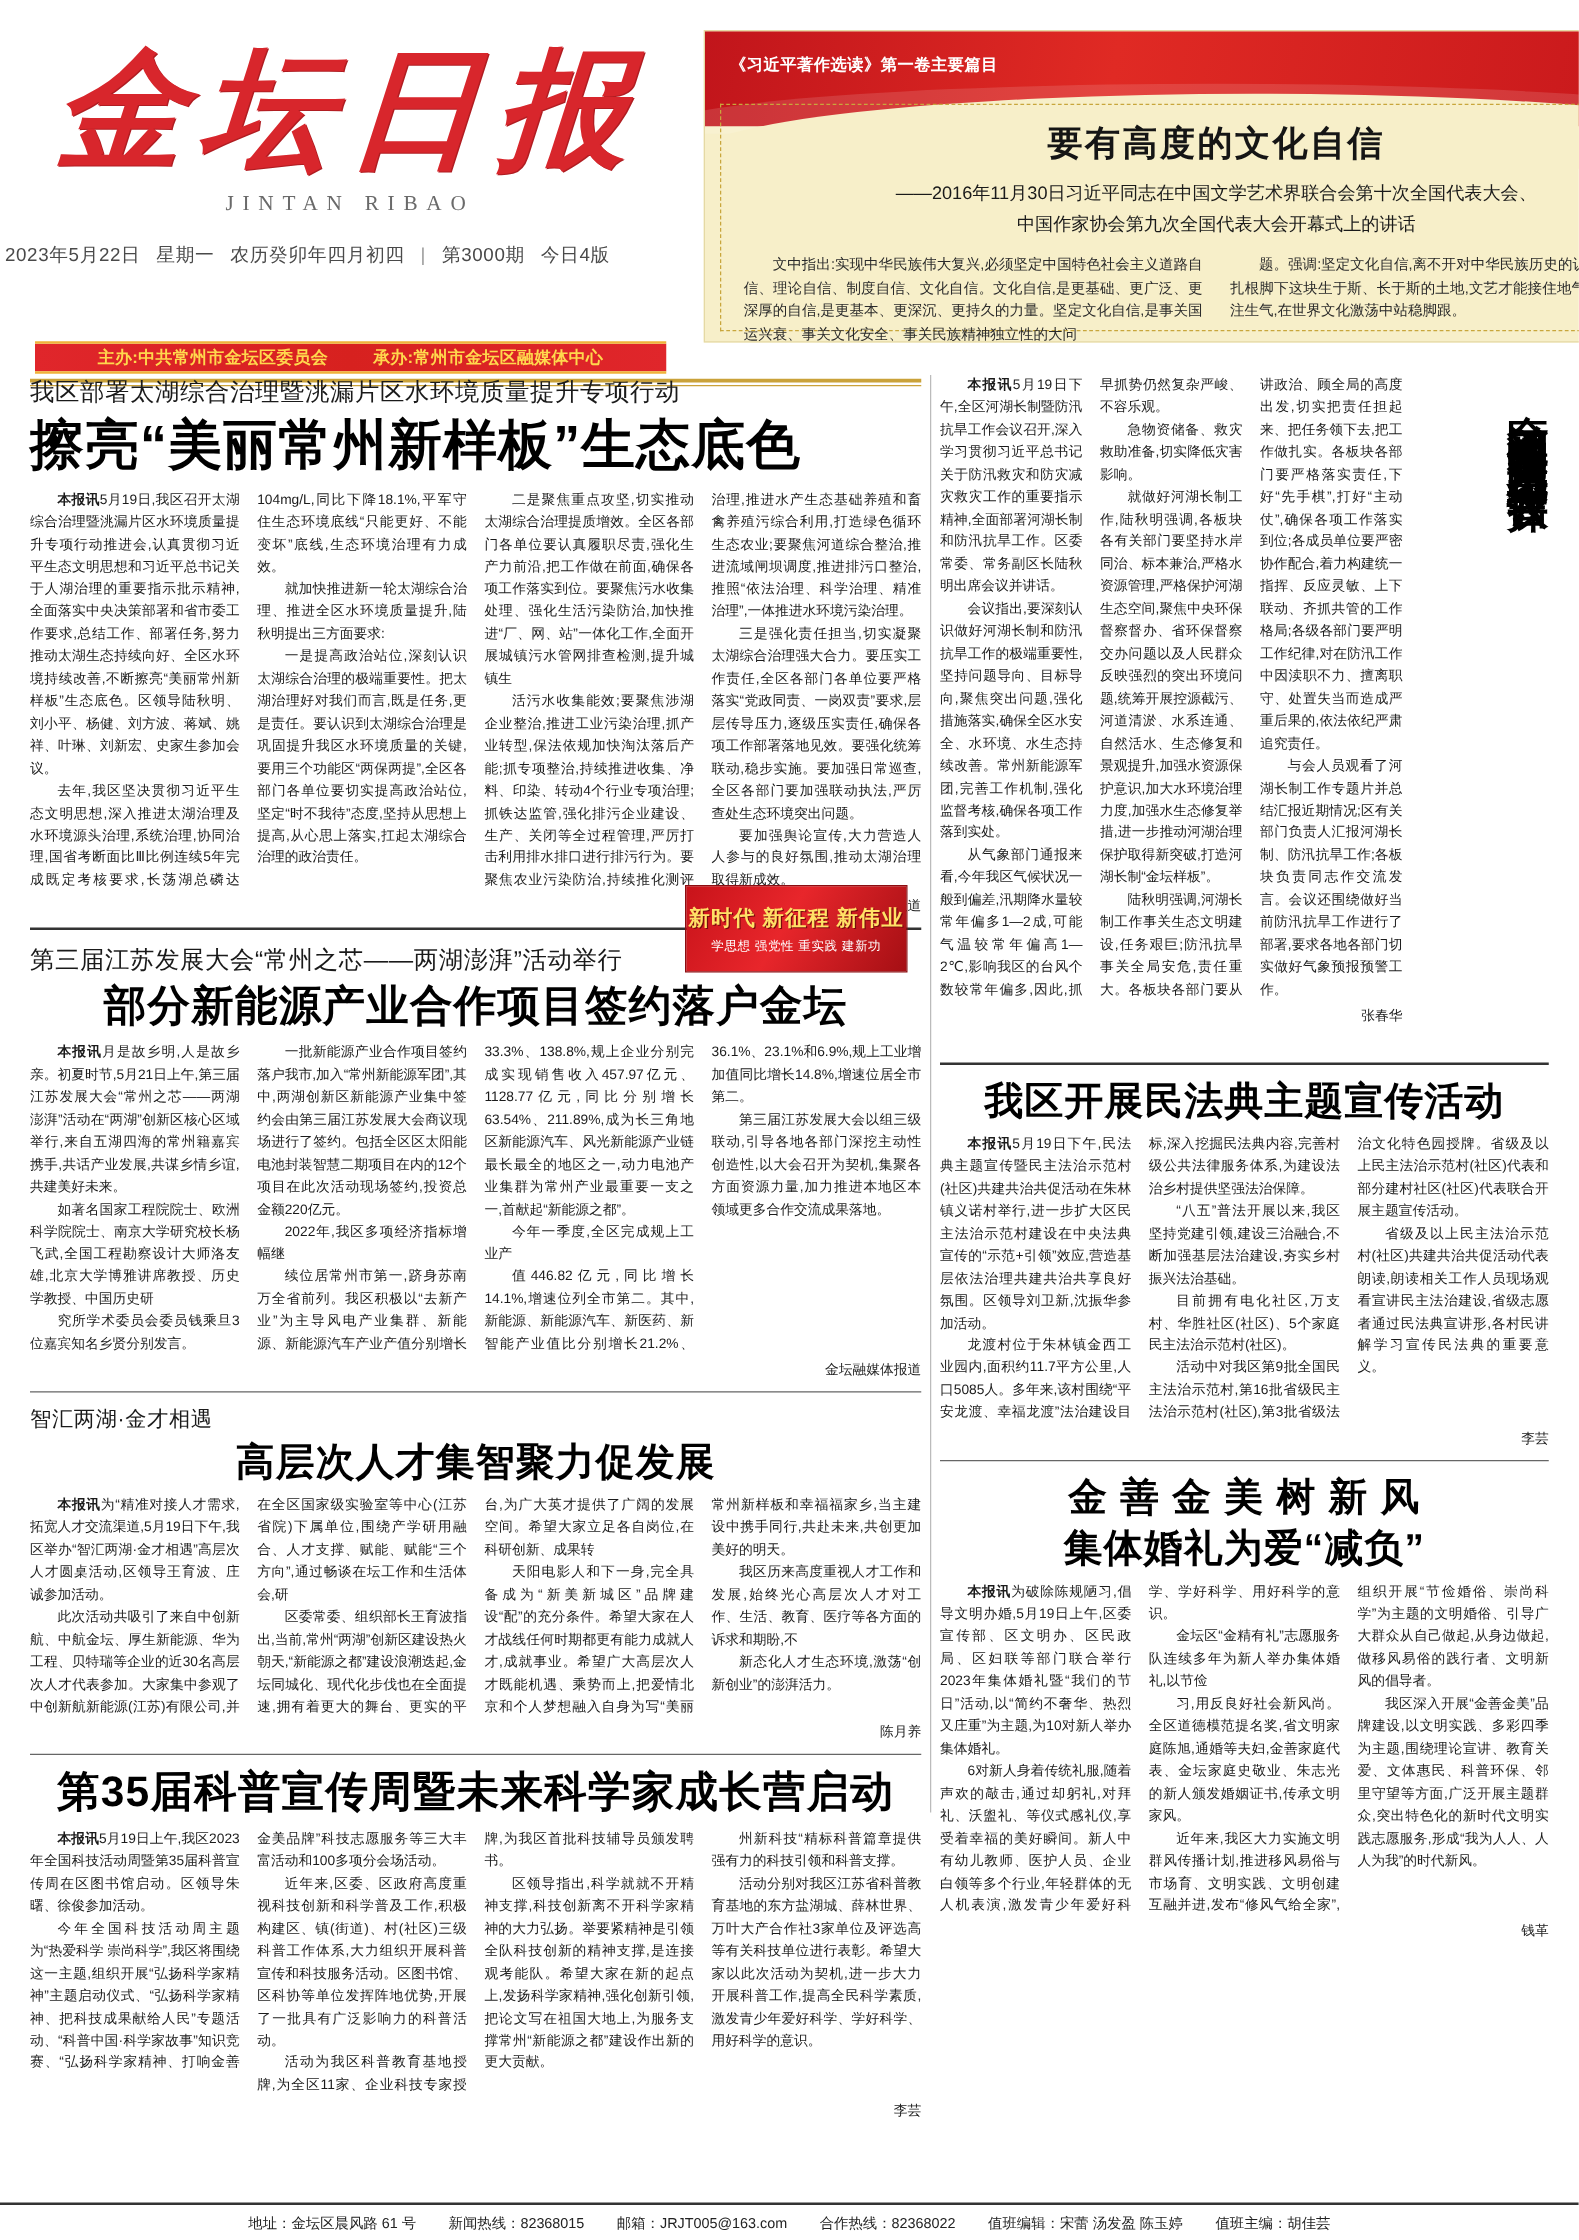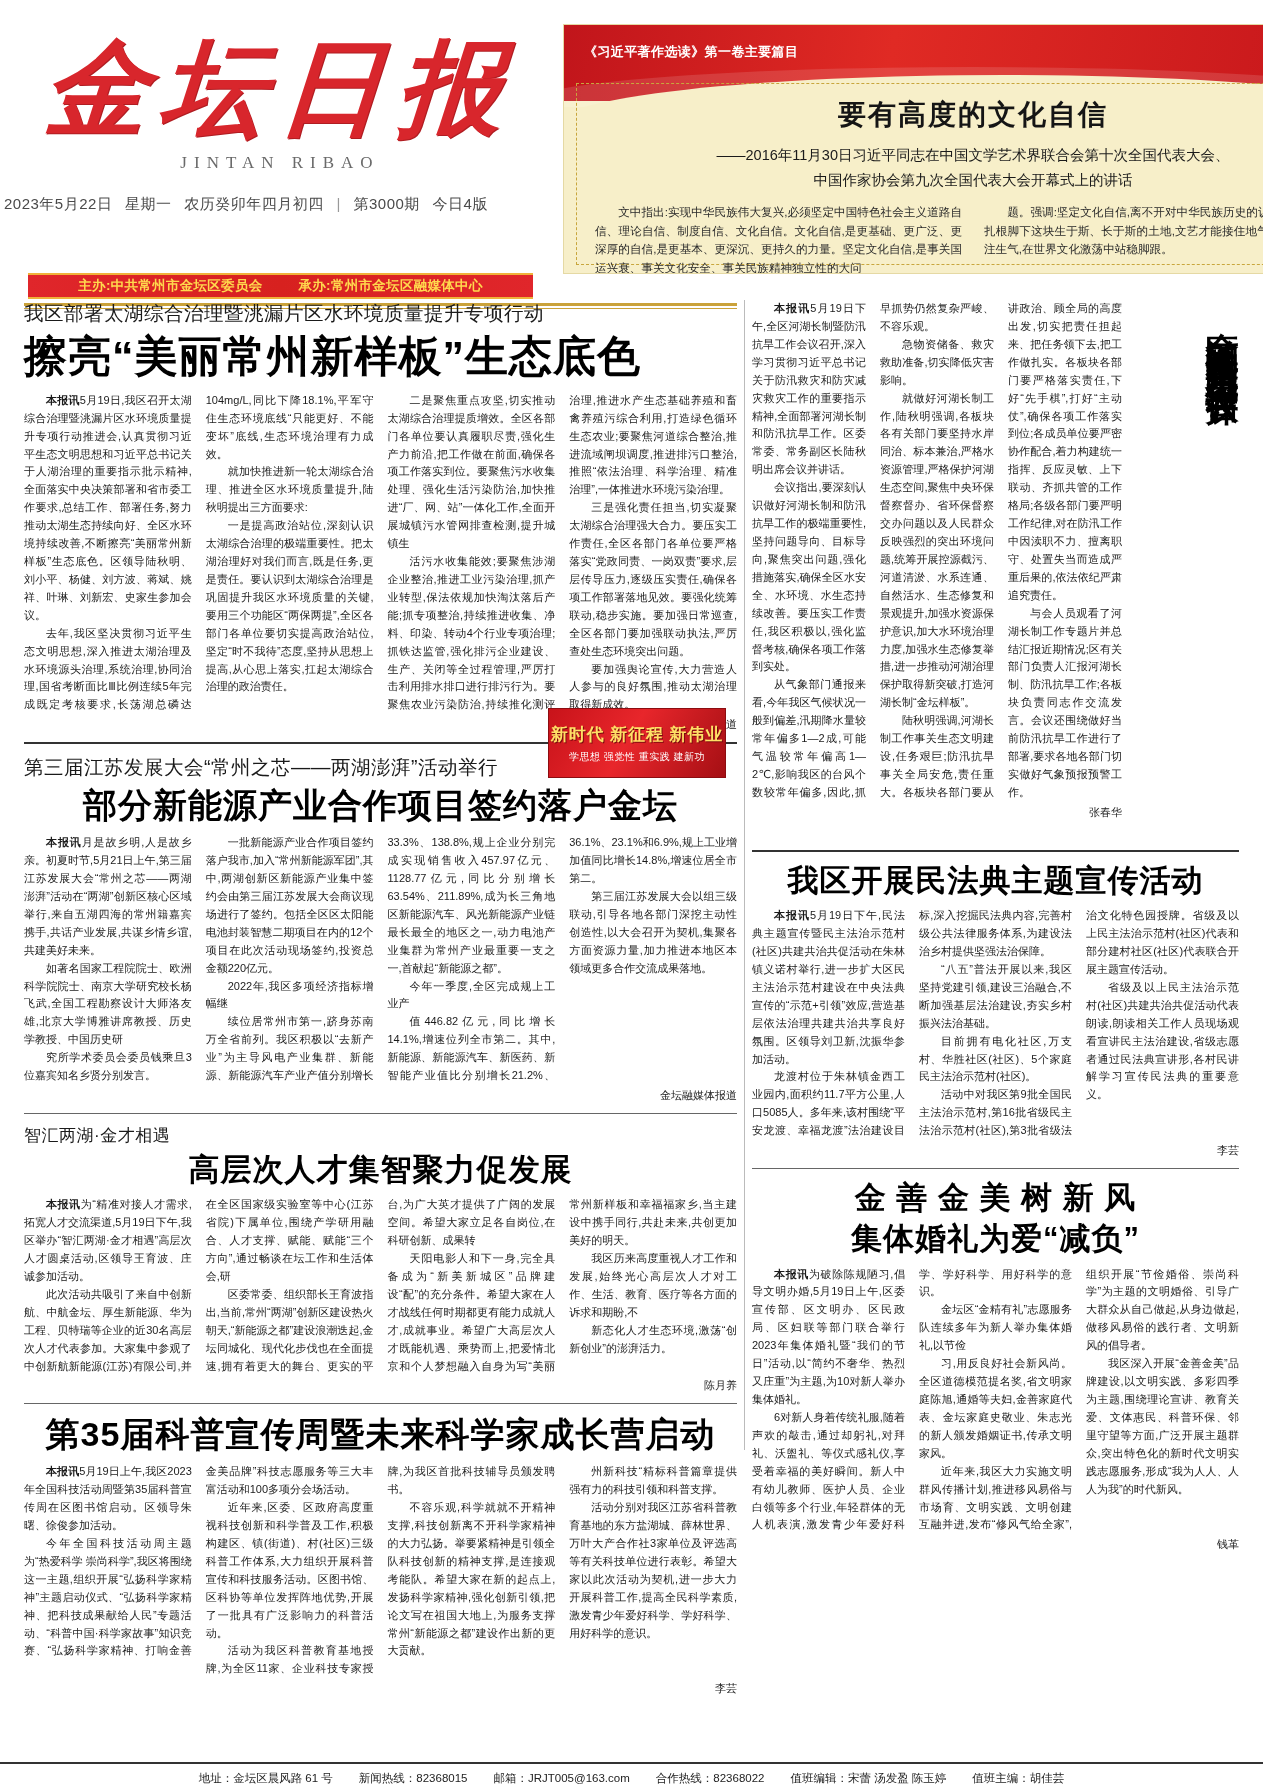--- a/index.html
+++ b/index.html
@@ -306,36 +306,36 @@
 
       <div class="divider-h thin"></div>
 
       <div>
         <div class="headline-2">第35届科普宣传周暨未来科学家成长营启动</div>
         <div class="artbody cols-4">
           <p><b class="lead">本报讯</b><span>5月19日上午,我区2023年全国科技活动周暨第35届科普宣传周在区图书馆启动。区领导朱曙、徐俊参加活动。</span></p>
           <p>今年全国科技活动周主题为“热爱科学 崇尚科学”,我区将围绕这一主题,组织开展“弘扬科学家精神”主题启动仪式、“弘扬科学家精神、把科技成果献给人民”专题活动、“科普中国·科学家故事”知识竞赛、“弘扬科学家精神、打响金善金美品牌”科技志愿服务等三大丰富活动和100多项分会场活动。</p>
           <p>近年来,区委、区政府高度重视科技创新和科学普及工作,积极构建区、镇(街道)、村(社区)三级科普工作体系,大力组织开展科普宣传和科技服务活动。区图书馆、区科协等单位发挥阵地优势,开展了一批具有广泛影响力的科普活动。</p>
           <p>活动为我区科普教育基地授牌,为全区11家、企业科技专家授牌,为我区首批科技辅导员颁发聘书。</p>
-          <p>不容乐观,科学就就不开精神支撑,科技创新离不开科学家精神的大力弘扬。举要紧精神是引领全队科技创新的精神支撑,是连接观考能队。希望大家在新的起点上,发扬科学家精神,强化创新引领,把论文写在祖国大地上,为服务支撑常州“新能源之都”建设作出新的更大贡献。</p>
+          <p>区领导指出,科学就就不开精神支撑,科技创新离不开科学家精神的大力弘扬。举要紧精神是引领全队科技创新的精神支撑,是连接观考能队。希望大家在新的起点上,发扬科学家精神,强化创新引领,把论文写在祖国大地上,为服务支撑常州“新能源之都”建设作出新的更大贡献。</p>
           <p>州新科技“精标科普篇章提供强有力的科技引领和科普支撑。</p>
           <p>活动分别对我区江苏省科普教育基地的东方盐湖城、薛林世界、万叶大产合作社3家单位及评选高等有关科技单位进行表彰。希望大家以此次活动为契机,进一步大力开展科普工作,提高全民科学素质,激发青少年爱好科学、学好科学、用好科学的意识。</p>
         </div>
         <div class="byline">李芸</div>
       </div>
 
     </div>
 
     <div class="col-right">
 
       <div style="position:relative; min-height:540px;">
         <div class="vert-headline">全区河湖长制暨防汛抗旱工作会议召开</div>
         <div class="artbody cols-3" style="width:370px;">
           <p><b class="lead">本报讯</b><span>5月19日下午,全区河湖长制暨防汛抗旱工作会议召开,深入学习贯彻习近平总书记关于防汛救灾和防灾减灾救灾工作的重要指示精神,全面部署河湖长制和防汛抗旱工作。区委常委、常务副区长陆秋明出席会议并讲话。</span></p>
-          <p>会议指出,要深刻认识做好河湖长制和防汛抗旱工作的极端重要性,坚持问题导向、目标导向,聚焦突出问题,强化措施落实,确保全区水安全、水环境、水生态持续改善。要压实工作责任,我区积极以,强化监督考核,确保各项工作落到实处。</p>
+          <p>会议指出,要深刻认识做好河湖长制和防汛抗旱工作的极端重要性,坚持问题导向、目标导向,聚焦突出问题,强化措施落实,确保全区水安全、水环境、水生态持续改善。常州新能源军团,完善工作机制,强化监督考核,确保各项工作落到实处。</p>
           <p>从气象部门通报来看,今年我区气候状况一般到偏差,汛期降水量较常年偏多1—2成,可能气温较常年偏高1—2℃,影响我区的台风个数较常年偏多,因此,抓早抓势仍然复杂严峻、不容乐观。</p>
           <p>急物资储备、救灾救助准备,切实降低灾害影响。</p>
           <p>就做好河湖长制工作,陆秋明强调,各板块各有关部门要坚持水岸同治、标本兼治,严格水资源管理,严格保护河湖生态空间,聚焦中央环保督察督办、省环保督察交办问题以及人民群众反映强烈的突出环境问题,统筹开展控源截污、河道清淤、水系连通、自然活水、生态修复和景观提升,加强水资源保护意识,加大水环境治理力度,加强水生态修复举措,进一步推动河湖治理保护取得新突破,打造河湖长制“金坛样板”。</p>
           <p>陆秋明强调,河湖长制工作事关生态文明建设,任务艰巨;防汛抗旱事关全局安危,责任重大。各板块各部门要从讲政治、顾全局的高度出发,切实把责任担起来、把任务领下去,把工作做扎实。各板块各部门要严格落实责任,下好“先手棋”,打好“主动仗”,确保各项工作落实到位;各成员单位要严密协作配合,着力构建统一指挥、反应灵敏、上下联动、齐抓共管的工作格局;各级各部门要严明工作纪律,对在防汛工作中因渎职不力、擅离职守、处置失当而造成严重后果的,依法依纪严肃追究责任。</p>
           <p>与会人员观看了河湖长制工作专题片并总结汇报近期情况;区有关部门负责人汇报河湖长制、防汛抗旱工作;各板块负责同志作交流发言。会议还围绕做好当前防汛抗旱工作进行了部署,要求各地各部门切实做好气象预报预警工作。</p>
         </div>
         <div class="byline" style="width:370px;">张春华</div>
       </div>
 
       <div class="divider-h"></div>

